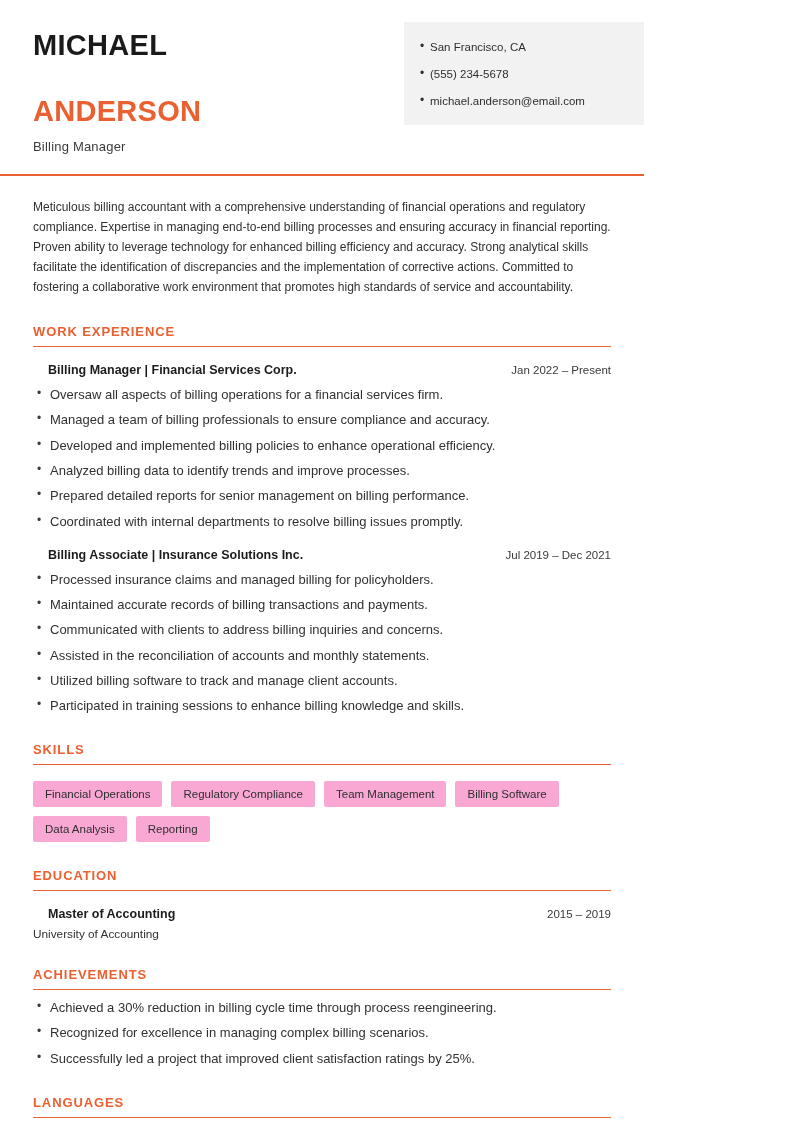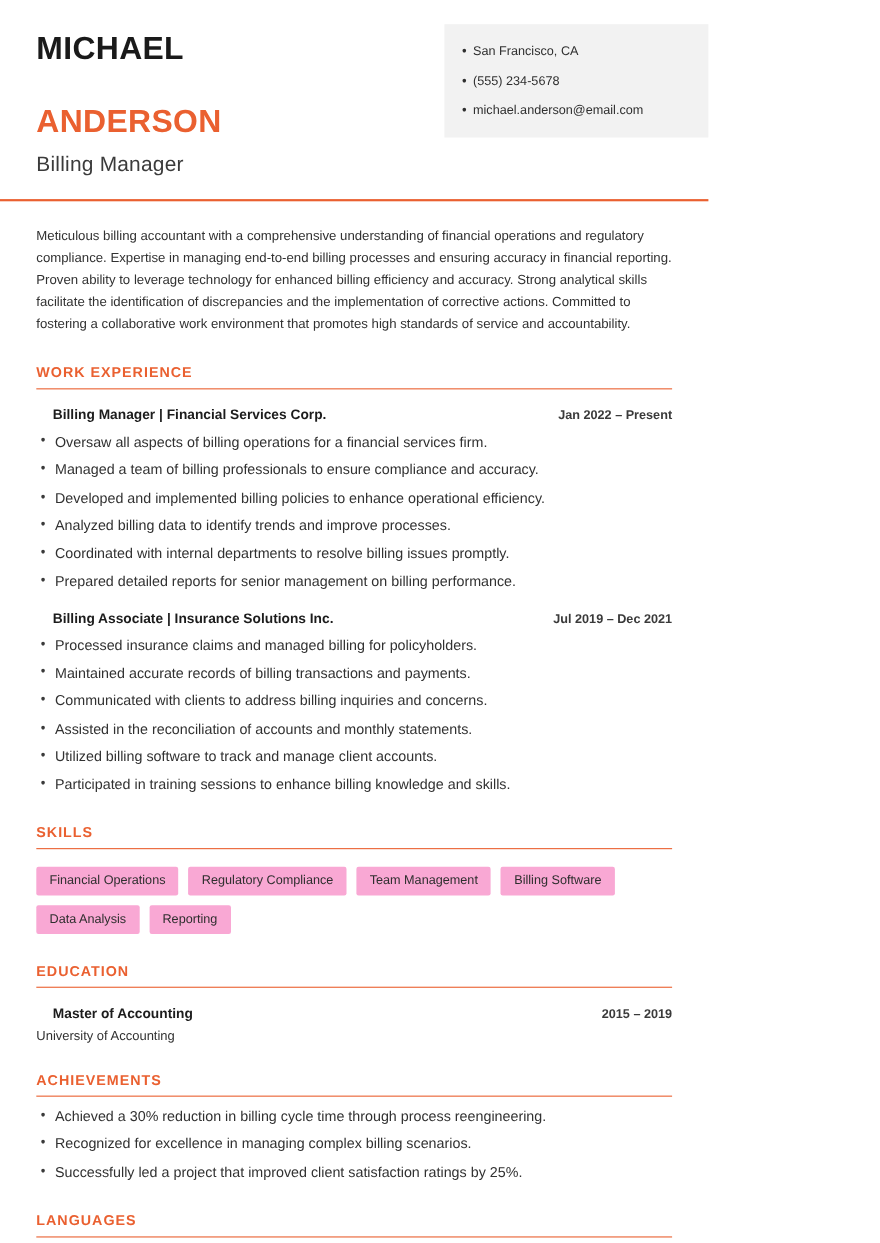--- a/index.html
+++ b/index.html
@@ -45,21 +45,21 @@
     font-size: 29px;
     font-weight: bold;
     letter-spacing: 0.3px;
     color: #ea6030;
     line-height: 1.18;
     text-transform: uppercase;
     margin-top: 32px;
   }
   .job-title {
     margin-top: 11px;
-    font-size: 19px;
+    font-size: 13px;
     color: #3b3b3b;
     letter-spacing: 0.2px;
   }
   .header-right {
     width: 240px;
     background: #f2f2f2;
     padding: 18px 16px 16px 16px;
     box-sizing: border-box;
     min-height: 95px;
   }
@@ -121,21 +121,20 @@
     font-size: 12.5px;
     font-weight: bold;
     color: #1c1c1c;
     padding-left: 15px;
   }
   .entry-date {
     font-size: 11.5px;
     color: #3a3a3a;
     white-space: nowrap;
     padding-left: 14px;
-    font-weight: bold;
   }
   ul.bullets {
     list-style: none;
     margin: 9px 0 0 0;
     padding: 0;
   }
   ul.bullets li {
     position: relative;
     font-size: 13px;
     color: #313131;
@@ -215,22 +214,22 @@
       <div class="entry">
         <div class="entry-head">
           <div class="entry-title">Billing Manager | Financial Services Corp.</div>
           <div class="entry-date">Jan 2022 – Present</div>
         </div>
         <ul class="bullets">
           <li>Oversaw all aspects of billing operations for a financial services firm.</li>
           <li>Managed a team of billing professionals to ensure compliance and accuracy.</li>
           <li>Developed and implemented billing policies to enhance operational efficiency.</li>
           <li>Analyzed billing data to identify trends and improve processes.</li>
+          <li>Prepared detailed reports for senior management on billing performance.</li>
           <li>Coordinated with internal departments to resolve billing issues promptly.</li>
-          <li>Prepared detailed reports for senior management on billing performance.</li>
         </ul>
       </div>
 
       <div class="entry">
         <div class="entry-head">
           <div class="entry-title">Billing Associate | Insurance Solutions Inc.</div>
           <div class="entry-date">Jul 2019 – Dec 2021</div>
         </div>
         <ul class="bullets">
           <li>Processed insurance claims and managed billing for policyholders.</li>

